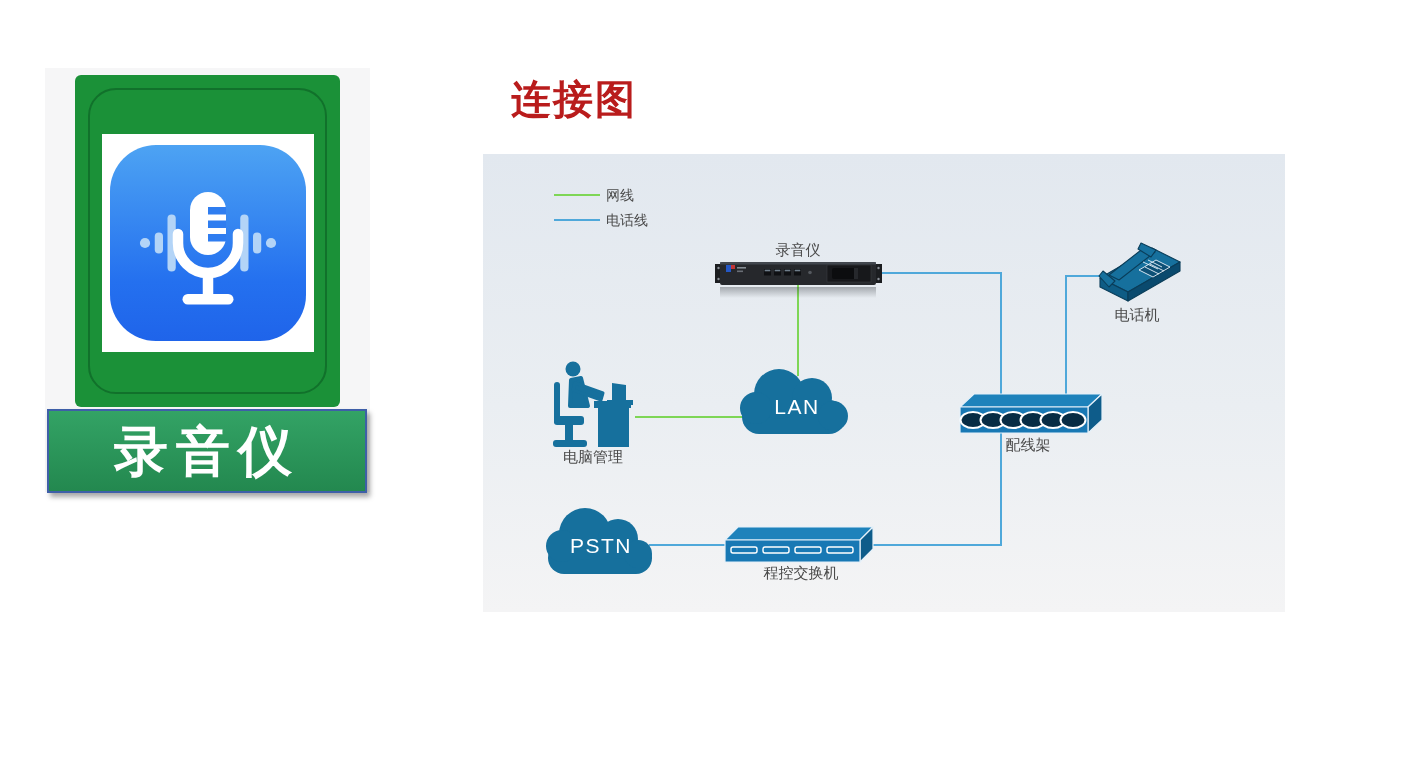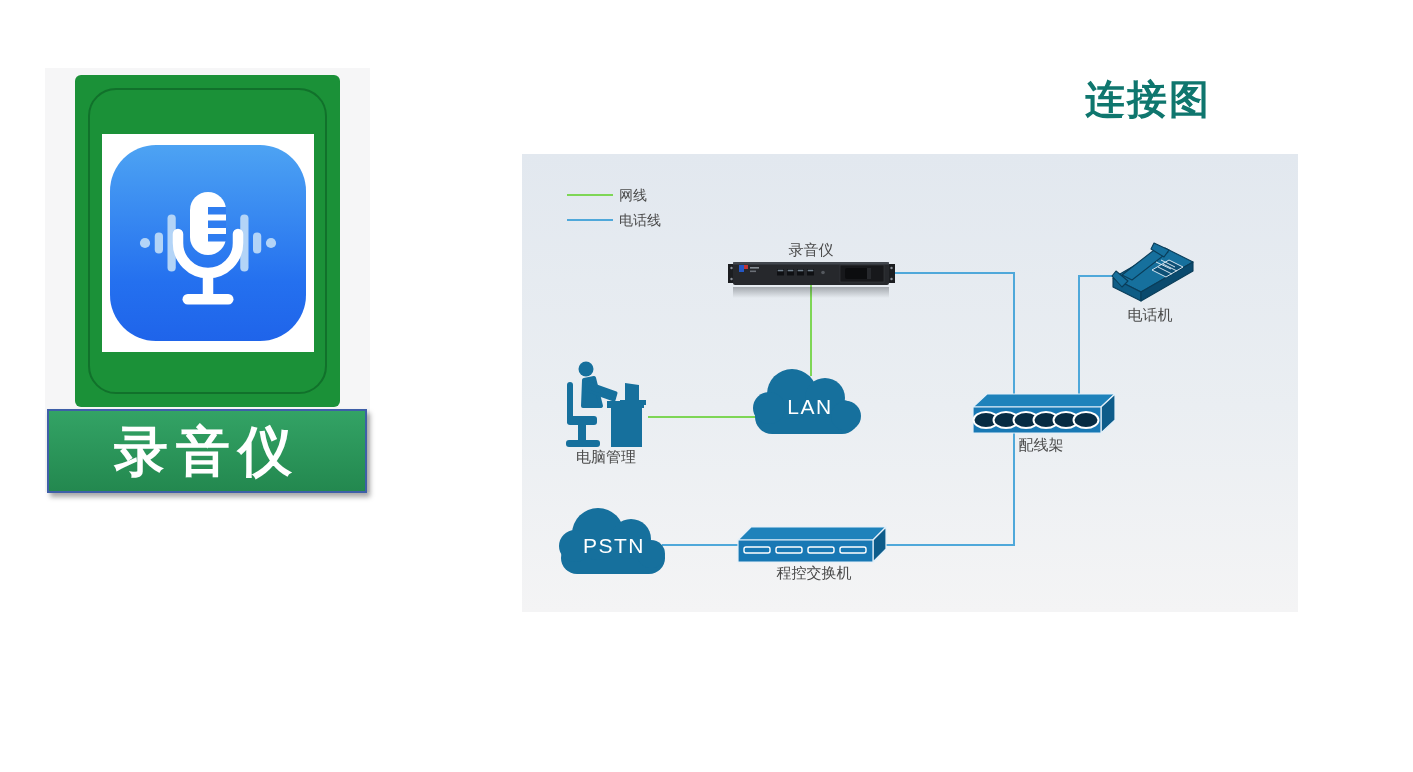--- a/index.html
+++ b/index.html
@@ -12,24 +12,24 @@
   .green-frame{position:absolute;left:30px;top:7px;width:265px;height:332px;background:#1b9138;border-radius:6px;}
   .frame-outline{position:absolute;left:13px;top:13px;right:13px;bottom:13px;border:2px solid rgba(8,82,30,.5);border-radius:28px;}
   .icon-panel{position:absolute;left:57px;top:66px;width:212px;height:218px;background:#ffffff;display:flex;align-items:center;justify-content:center;}
   .app-icon{width:196px;height:196px;border-radius:46px;background:linear-gradient(180deg,#4da3f3 0%,#2470ef 70%,#1f64ea 100%);display:flex;align-items:center;justify-content:center;}
   .label-box{position:absolute;left:2px;top:341px;width:316px;height:80px;
     background:linear-gradient(180deg,#33a365,#23884f);border:2px solid #3e5fa8;
     box-shadow:3px 4px 5px rgba(0,0,0,.35);
     display:flex;align-items:center;justify-content:center;}
   .label-box span{font-family:"DejaVu Serif","Liberation Serif",serif;font-weight:bold;color:#ffffff;font-size:54px;letter-spacing:8px;line-height:1;}
   
-  .diagram-title{position:absolute;left:511px;top:72px;width:700px;text-align:right;
-    font-size:40px;font-weight:bold;color:#0f766e;letter-spacing:2px;}
-  .diagram-panel{position:absolute;left:522px;top:154px;width:776px;height:458px;
-    background:linear-gradient(180deg,#e2e8ef 0%,#eaeef2 55%,#f4f4f5 100%);}
+  .diagram-title{position:absolute;left:511px;top:72px;width:700px;text-align:left;
+    font-size:40px;font-weight:bold;color:#b91c1c;letter-spacing:2px;}
+  .diagram-panel{position:absolute;left:483px;top:154px;width:776px;height:458px;
+    background:linear-gradient(180deg,#e2e8ef 0%,#eaeef2 55%,#f4f4f5 100%);padding-left:26px;}
   .lbl{font-size:15px;fill:#4a4a4a;}
   .legend-lbl{font-size:14px;fill:#4a4a4a;}
   .cloud-lbl{font-size:21px;fill:#ffffff;letter-spacing:1.5px;}
 </style>
 </head>
 <body>
 
 <div class="app-card">
   <div class="green-frame">
     <div class="frame-outline"></div>

